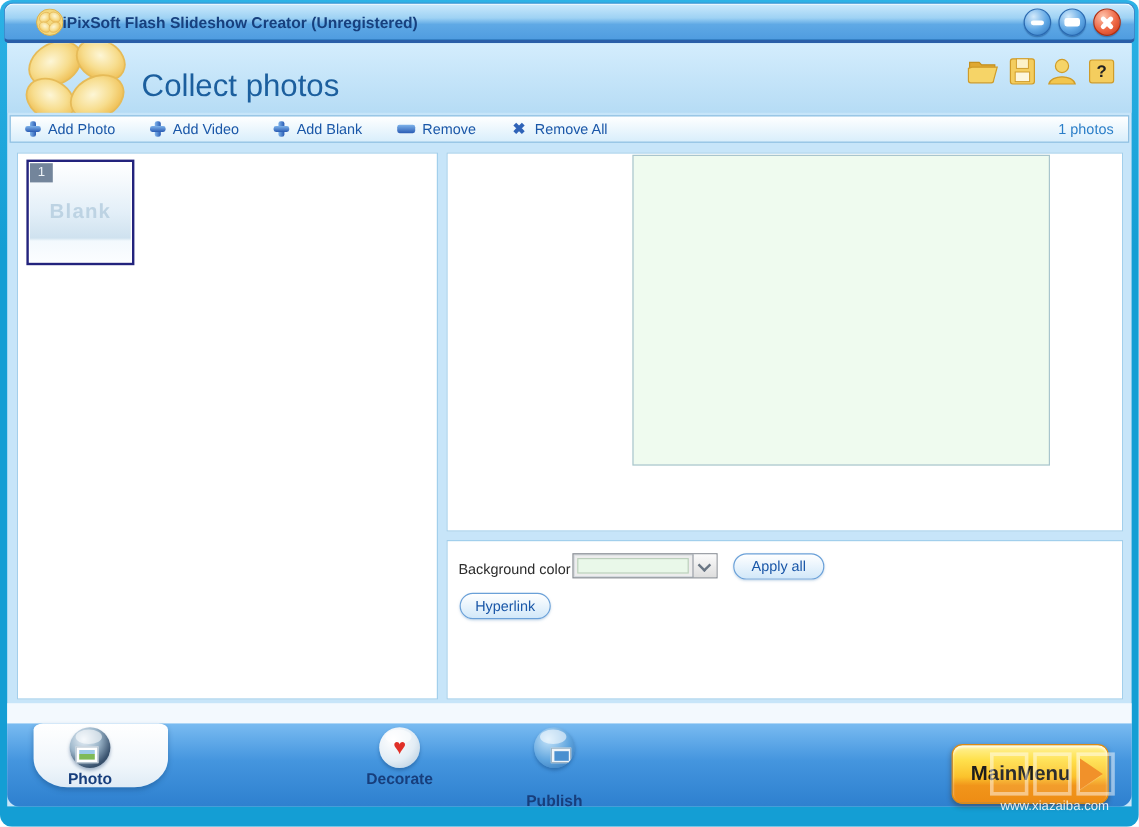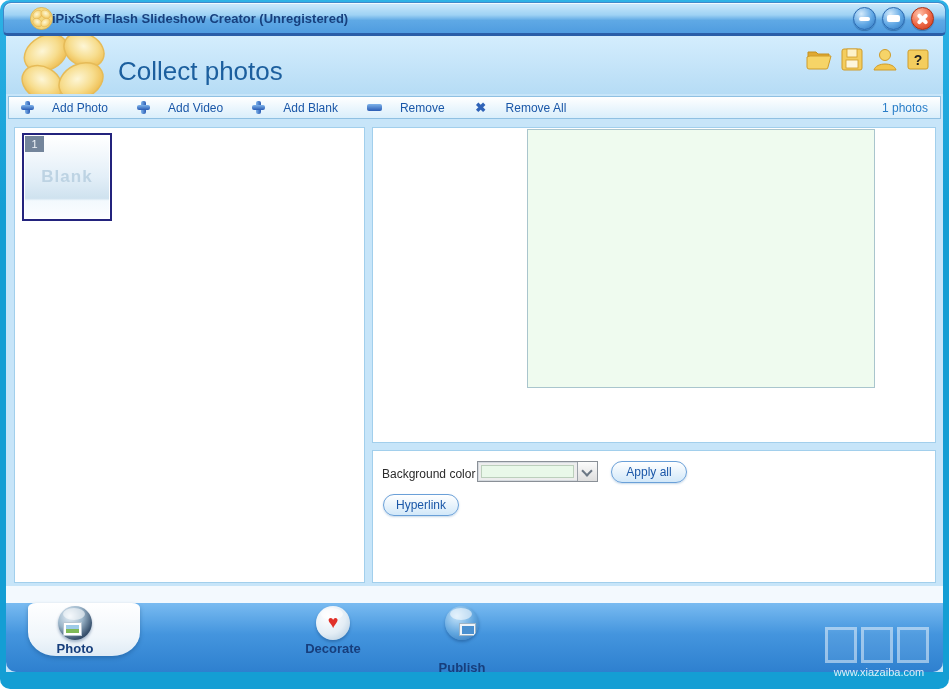--- a/index.html
+++ b/index.html
@@ -32,21 +32,21 @@
   .header{position:absolute;top:0;left:0;right:0;height:58px;
     background:linear-gradient(180deg,#d4edfd,#b6dcf5);overflow:hidden;}
   .clover-big{position:absolute;left:6px;top:-3px;width:104px;height:66px;}
   .header-title{position:absolute;left:112px;top:20px;font-size:26px;color:#1c5f9e;}
   .header-icons{position:absolute;right:12px;top:11px;display:flex;gap:7px;}
   .hicon{width:26px;height:25px;display:block;}
 
   .toolbar{position:absolute;top:60px;left:2px;right:2px;height:23px;
     background:linear-gradient(180deg,#ffffff,#d9eefb);border:1px solid #8fc0e2;
     display:flex;align-items:center;padding:0 12px;gap:29px;box-sizing:border-box;}
-  .tbtn{display:flex;align-items:center;gap:18px;font-size:12px;color:#1a57a8;cursor:default;}
+  .tbtn{display:flex;align-items:center;gap:6px;font-size:12px;color:#1a57a8;cursor:default;}
   .ico-add{width:13px;height:13px;position:relative;}
   .ico-add::before{content:"";position:absolute;left:4px;top:0;width:5px;height:13px;background:linear-gradient(90deg,#7db2ea,#2a5cb4);border-radius:2px;}
   .ico-add::after{content:"";position:absolute;left:0;top:4px;width:13px;height:5px;background:linear-gradient(180deg,#7db2ea,#2a5cb4);border-radius:2px;}
   .ico-remove{width:15px;height:7px;background:linear-gradient(180deg,#7db2ea,#2a5cb4);border-radius:2px;}
   .ico-removeall{width:14px;height:14px;position:relative;color:#2f63b8;font-size:13px;font-weight:bold;line-height:14px;text-align:center;}
   .ico-removeall::before{content:"\2716";}
   .tcount{margin-left:auto;font-size:12px;color:#2a7ec8;}
 
   .panel{position:absolute;background:#fff;border:1px solid #a2cfec;box-sizing:border-box;}
   .panel-left{left:8px;top:91px;width:351px;height:456px;}
@@ -244,20 +244,24 @@
         <div class="nav-label">Decorate</div>
       </div>
 
       <div class="nav-tab" style="left:406px;gap:19px;">
         <div class="orb orb-publish">
           <div class="mini-screen"></div>
         </div>
         <div class="nav-label">Publish</div>
       </div>
 
+      <div class="mainmenu">
+        <span class="mainmenu-label">MainMenu</span>
+        <span class="mainmenu-arrow"></span>
+      </div>
     </div>
   </div>
 
   <div class="watermark">
     <div class="wm-block wm-b1"></div>
     <div class="wm-block wm-b2"></div>
     <div class="wm-block wm-b3"></div>
     <div class="wm-url">www.xiazaiba.com</div>
   </div>
 

